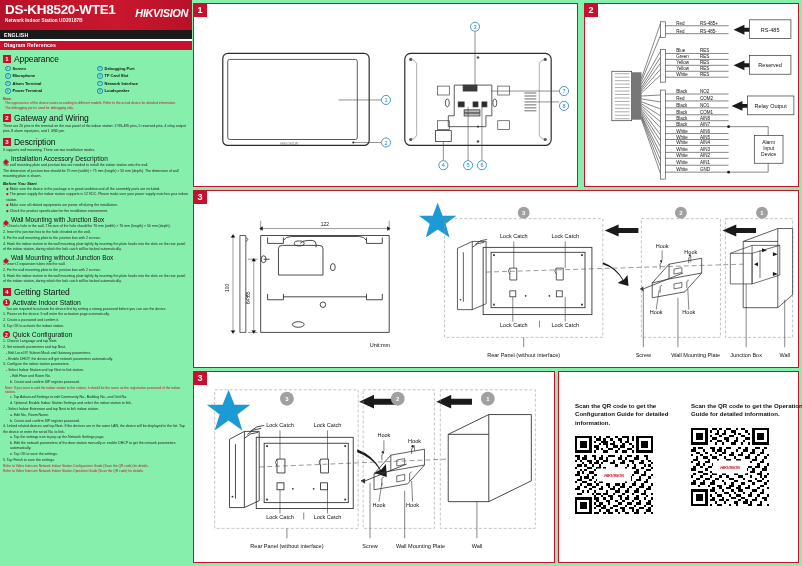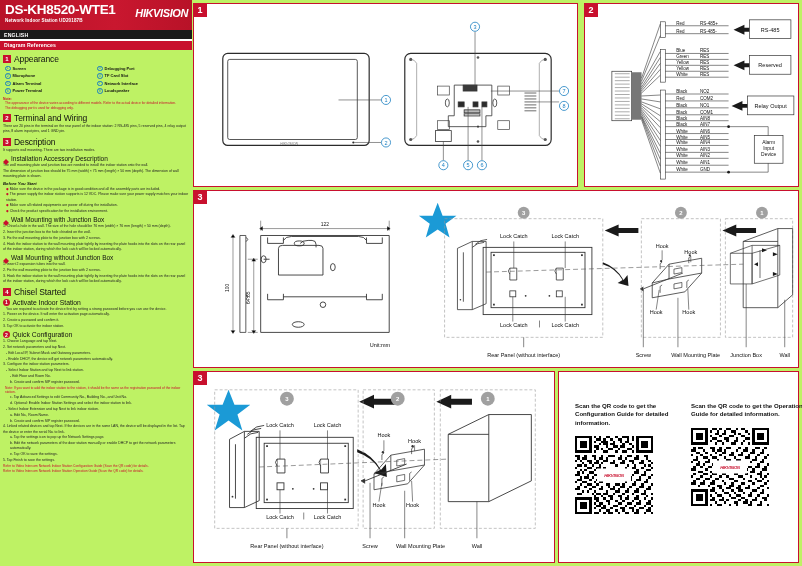--- a/index.html
+++ b/index.html
@@ -5,21 +5,21 @@
   * { box-sizing: border-box; margin: 0; padding: 0; }
   html, body {
     width: 802px; height: 566px;
     background: #ffffff;
     font-family: "Liberation Sans", sans-serif;
     overflow: hidden;
   }
   #page {
     position: relative;
     width: 802px; height: 566px;
-    background: #bef264;
+    background: #86efac;
     text-decoration: underline;
   }
 
   
   #left-col {
     position: absolute; left: 0; top: 0;
     width: 192px; height: 566px;
     padding: 0;
   }
   .title-bar {
@@ -201,21 +201,21 @@
           <div class="feat-t">Loudspeaker</div>
         </div>
       </div>
 
       <div class="note-lbl">Note:</div>
       <div class="p-note">The appearance of the device varies according to different models. Refer to the actual device for detailed information.</div>
       <div class="p-note">The debugging port is used for debugging only.</div>
 
       <div class="num-head">
         <div class="num-box">2</div>
-        <div class="num-title">Terminal and Wiring</div>
+        <div class="num-title">Gateway and Wiring</div>
       </div>
       <div class="p">There are 20 pins in the terminal on the rear panel of the indoor station: 2 RS-485 pins, 5 reserved pins, 4 relay output pins, 8 alarm input pins, and 1 GND pin.</div>
 
       <div class="num-head">
         <div class="num-box">3</div>
         <div class="num-title">Description</div>
       </div>
       <div class="p">It supports wall mounting. There are two installation modes.</div>
 
       <div class="diamond-head">
@@ -243,21 +243,21 @@
       <div class="diamond-head">
         <div class="diamond"></div>
         <div class="diamond-title">Wall Mounting without Junction Box</div>
       </div>
       <div class="p">1. Insert 2 expansion tubes into the wall.</div>
       <div class="p">2. Fix the wall mounting plate to the junction box with 2 screws.</div>
       <div class="p">3. Hook the indoor station to the wall mounting plate tightly by inserting the plate hooks into the slots on the rear panel of the indoor station, during which the lock catch will be locked automatically.</div>
 
       <div class="num-head">
         <div class="num-box">4</div>
-        <div class="num-title">Chisel Started</div>
+        <div class="num-title">Getting Started</div>
       </div>
 
       <div class="circ-head">
         <div class="circ-num">1</div>
         <div class="circ-title">Activate Indoor Station</div>
       </div>
       <div class="p-ind">You are required to activate the device first by setting a strong password before you can use the device.</div>
       <div class="p">1. Power on the device. It will enter the activation page automatically.</div>
       <div class="p">2. Create a password and confirm it.</div>
       <div class="p">3. Tap OK to activate the indoor station.</div>

